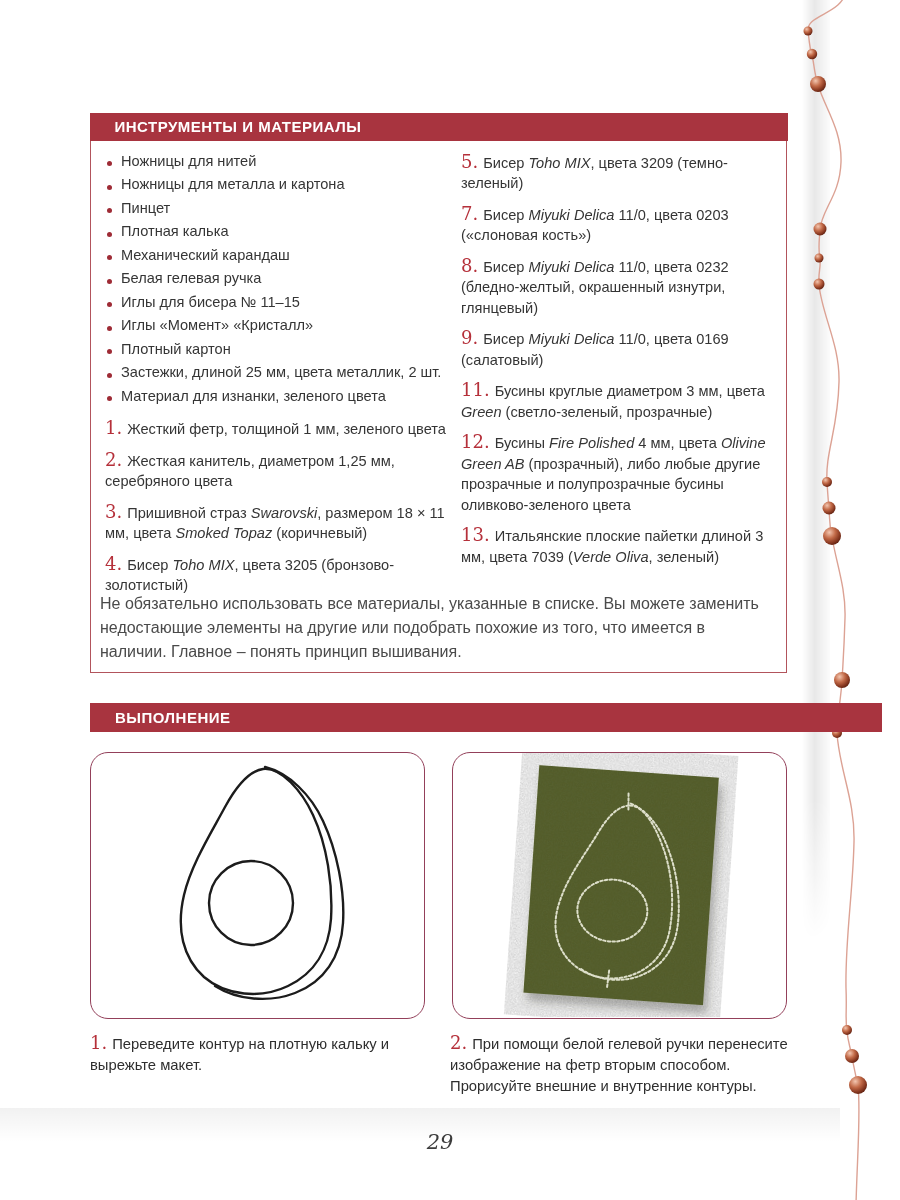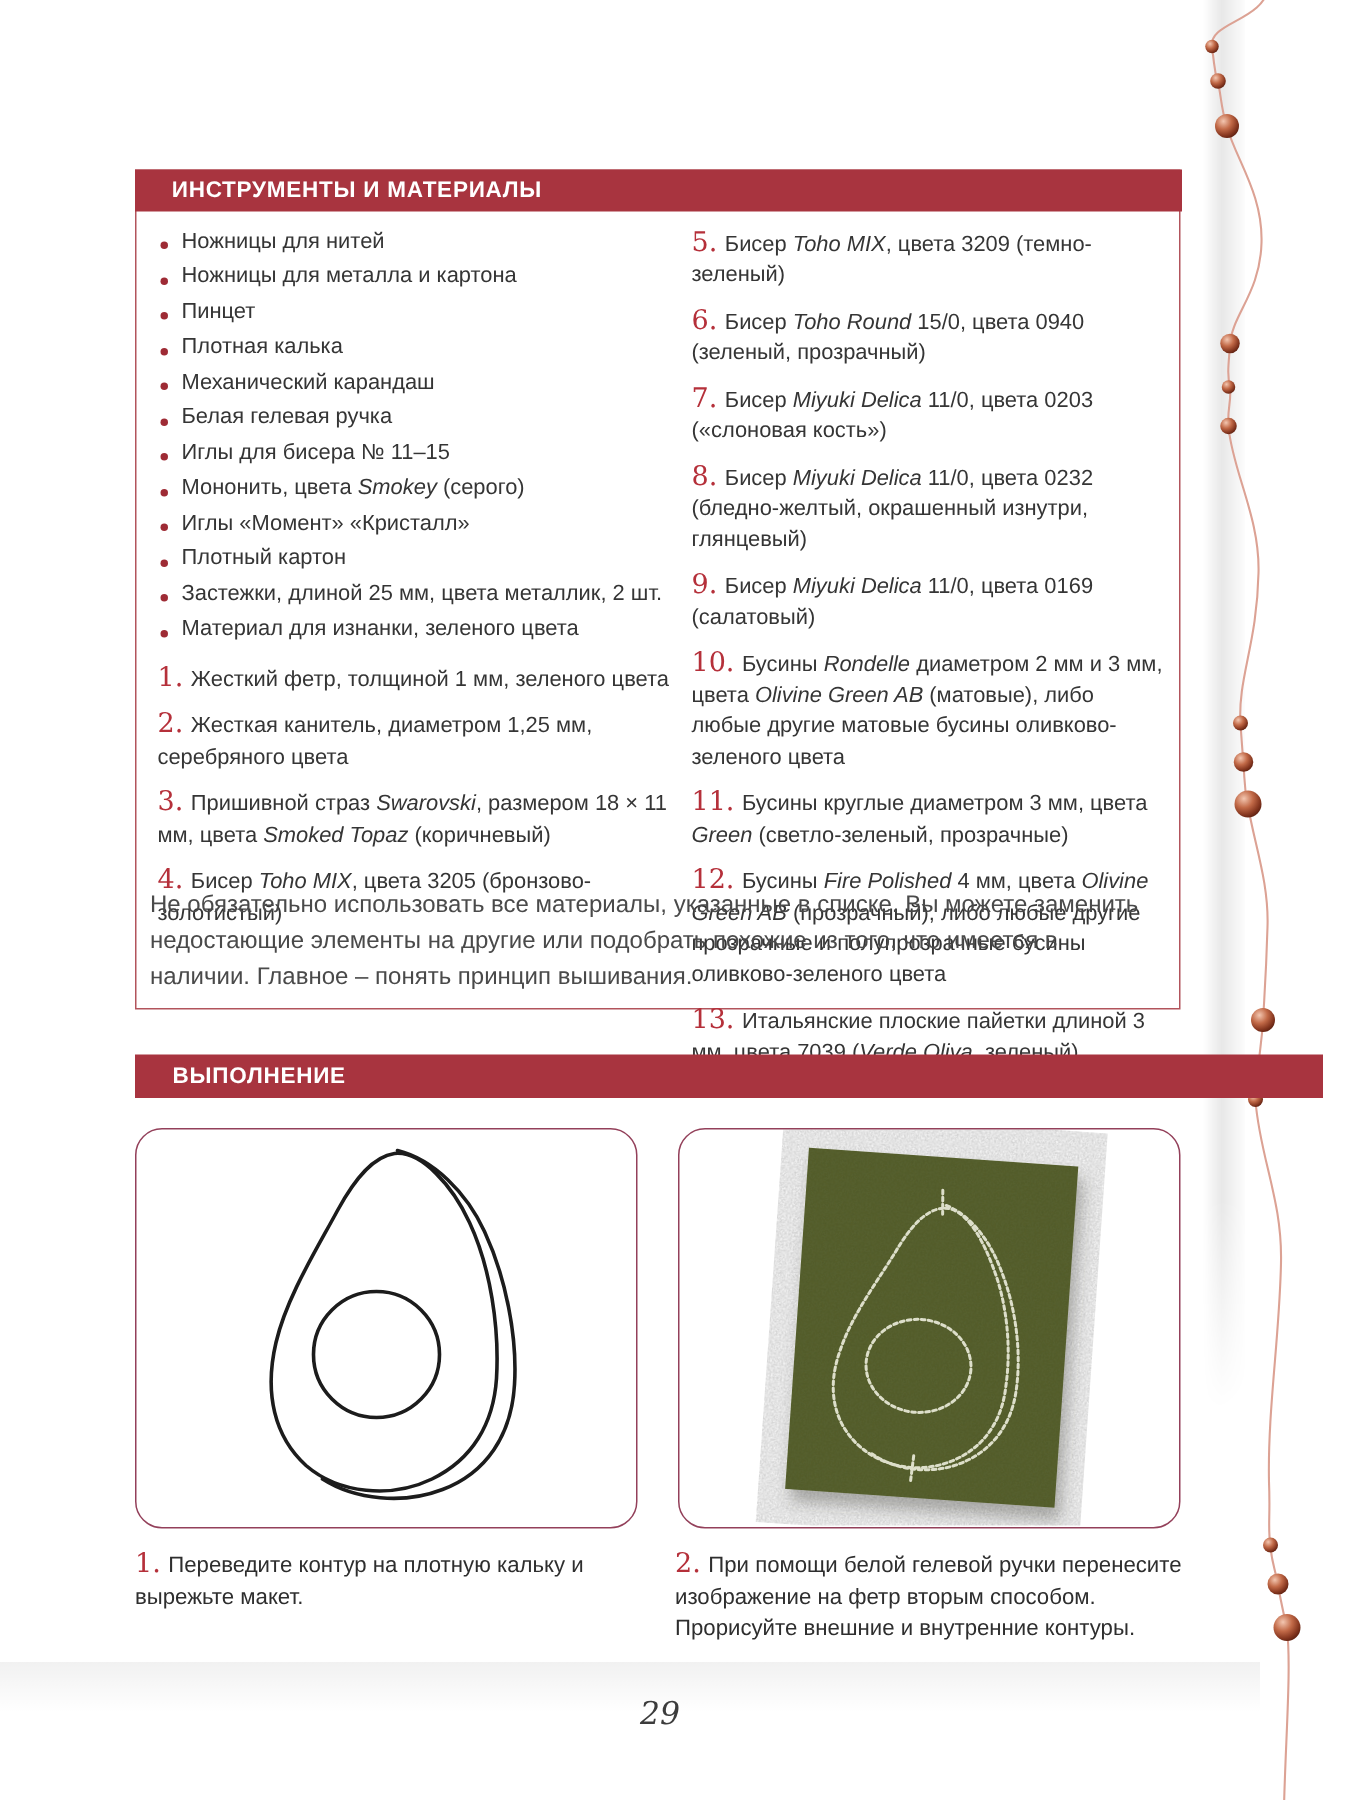--- a/index.html
+++ b/index.html
@@ -141,24 +141,20 @@
       <div class="bullet-item">
           <span class="dot"></span>
           <span>Белая гелевая ручка</span>
         </div>
       <div class="bullet-item">
           <span class="dot"></span>
           <span>Иглы для бисера № 11–15</span>
         </div>
       <div class="bullet-item">
           <span class="dot"></span>
-          <span>Мононить, цвета <i>Smokey</i> (серого)</span>
-        </div>
-      <div class="bullet-item">
-          <span class="dot"></span>
           <span>Иглы «Момент» «Кристалл»</span>
         </div>
       <div class="bullet-item">
           <span class="dot"></span>
           <span>Плотный картон</span>
         </div>
       <div class="bullet-item">
           <span class="dot"></span>
           <span>Застежки, длиной 25 мм, цвета металлик, 2 шт.</span>
         </div>
@@ -170,25 +166,23 @@
       <div class="num-list-left">
         <div class="num-item"><span class="num">1.</span><span>Жесткий фетр, толщиной 1 мм, зеленого цвета</span></div>
         <div class="num-item"><span class="num">2.</span><span>Жесткая канитель, диаметром 1,25 мм, серебряного цвета</span></div>
         <div class="num-item"><span class="num">3.</span><span>Пришивной страз <i>Swarovski</i>, размером 18 × 11 мм, цвета <i>Smoked Topaz</i> (коричневый)</span></div>
         <div class="num-item"><span class="num">4.</span><span>Бисер <i>Toho MIX</i>, цвета 3205 (бронзово-золотистый)</span></div>
       </div>
     </div>
 
     <div class="col-right">
       <div class="num-item"><span class="num">5.</span><span>Бисер <i>Toho MIX</i>, цвета 3209 (темно-зеленый)</span></div>
-      <div class="num-item"><span class="num">6.</span><span>Бисер <i>Toho Round</i> 15/0, цвета 0940 (зеленый, прозрачный)</span></div>
       <div class="num-item"><span class="num">7.</span><span>Бисер <i>Miyuki Delica</i> 11/0, цвета 0203 («слоновая кость»)</span></div>
       <div class="num-item"><span class="num">8.</span><span>Бисер <i>Miyuki Delica</i> 11/0, цвета 0232 (бледно-желтый, окрашенный изнутри, глянцевый)</span></div>
       <div class="num-item"><span class="num">9.</span><span>Бисер <i>Miyuki Delica</i> 11/0, цвета 0169 (салатовый)</span></div>
-      <div class="num-item"><span class="num">10.</span><span>Бусины <i>Rondelle</i> диаметром 2 мм и 3 мм, цвета <i>Olivine Green AB</i> (матовые), либо любые другие матовые бусины оливково-зеленого цвета</span></div>
       <div class="num-item"><span class="num">11.</span><span>Бусины круглые диаметром 3 мм, цвета <i>Green</i> (светло-зеленый, прозрачные)</span></div>
       <div class="num-item"><span class="num">12.</span><span>Бусины <i>Fire Polished</i> 4 мм, цвета <i>Olivine Green AB</i> (прозрачный), либо любые другие прозрачные и полупрозрачные бусины оливково-зеленого цвета</span></div>
       <div class="num-item"><span class="num">13.</span><span>Итальянские плоские пайетки длиной 3 мм, цвета 7039 (<i>Verde Oliva</i>, зеленый)</span></div>
     </div>
   </div>
 
   <div class="note">Не обязательно использовать все материалы, указанные в списке. Вы можете заменить недостающие элементы на другие или подобрать похожие из того, что имеется в наличии. Главное – понять принцип вышивания.</div>
 </div>
 
 <div class="banner execution-banner">ВЫПОЛНЕНИЕ</div>

